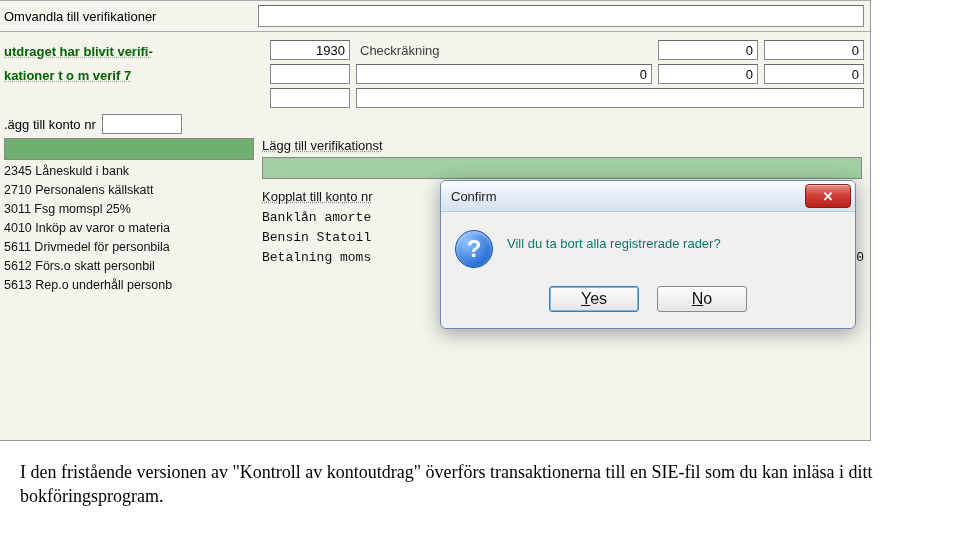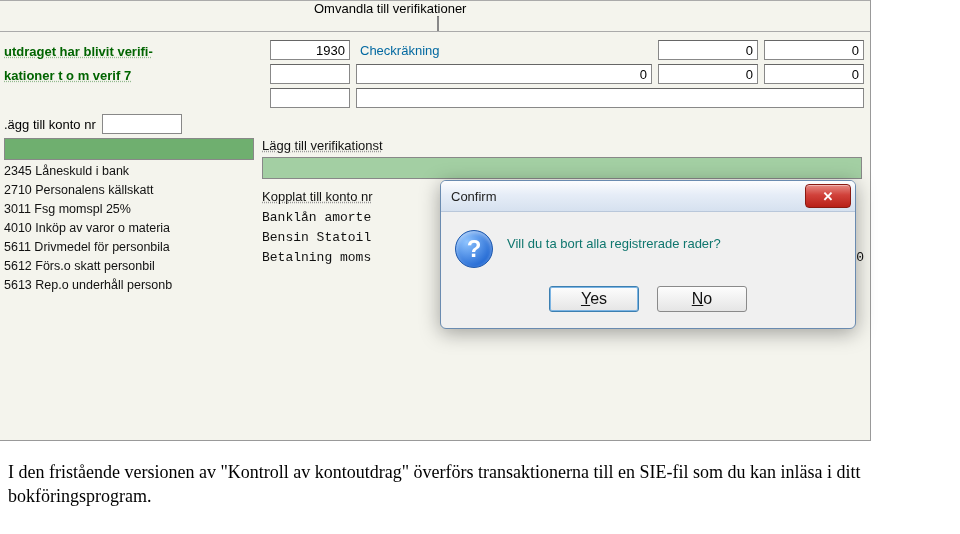--- a/index.html
+++ b/index.html
@@ -21,23 +21,22 @@
     border-right: 1px solid #999;
     border-bottom: 1px solid #999;
     background: #f4f4ed;
   }
   .top-header {
     height: 30px;
     border-top: 1px solid #aaa;
     border-bottom: 1px solid #aaa;
     display: flex;
     align-items: center;
-    padding-left: 12px;
+    padding-left: 4px;
     background: #f4f4ed;
-    flex-direction: column;
   }
   .top-header .label {
     width: 254px;
     font-size: 13px;
   }
   .top-header .wide-input {
     flex: 1;
     height: 20px;
     border: 1px solid #888;
     border-top-color:#666;
@@ -77,21 +76,21 @@
     background: #fff;
     display: flex;
     align-items: center;
     padding: 0 4px;
     box-sizing: border-box;
   }
   .cell.right { justify-content: flex-end; }
   .w80  { width: 80px; }
   .w100 { width: 100px; }
   .w160 { width: 180px; flex:1; }
-  .account-name { font-size:13px; color:#0369a1; flex:1; padding-left:4px;}
+  .account-name { font-size:13px; color:#404040; flex:1; padding-left:4px;}
   .section2 {
     display: flex;
     margin-top: 2px;
   }
   .section2 .left-col {
     width: 258px;
     padding-left: 4px;
   }
   .section2 .right-col {
     flex:1;
@@ -221,21 +220,21 @@
   }
   .dlg-btn.default {
     border:1px solid #3c7fb1;
     box-shadow: 0 0 0 1px #7bb4e3 inset;
   }
   .dlg-btn .ul { text-decoration: underline; }
 
   .caption {
     position:absolute;
     top:460px;
-    left:8px;
+    left:20px;
     width:940px;
     font-family: "Times New Roman", serif;
     font-size:18px;
     line-height:24px;
     color:#000;
   }
 </style>
 </head>
 <body>
 

